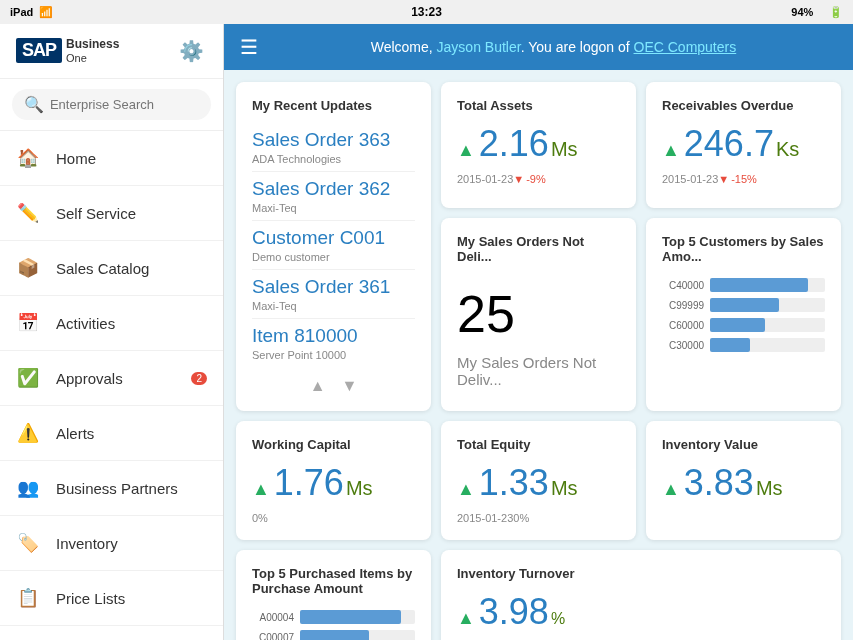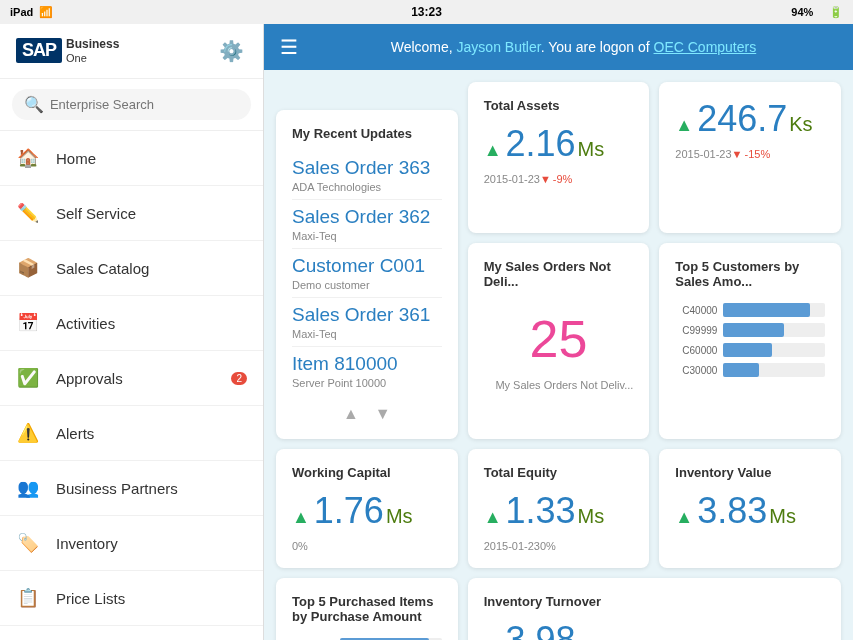--- a/index.html
+++ b/index.html
@@ -19,21 +19,21 @@
     }
     .status-left { display: flex; align-items: center; gap: 6px; }
     .status-center { position: absolute; left: 50%; transform: translateX(-50%); font-size: 12px; font-weight: 600; }
     .status-right { display: flex; align-items: flex-start; gap: 16px; font-size: 11px; }
 
     
     .app-container { display: flex; flex: 1; overflow: hidden; }
 
     
     .sidebar {
-      width: 264px;
+      width: 224px;
       background: #ffffff;
       border-right: 1px solid #ddd;
       display: flex;
       flex-direction: column;
       flex-shrink: 0;
       overflow-y: auto;
     }
     .sidebar-header {
       padding: 12px 16px;
       border-bottom: 1px solid #eee;
@@ -177,25 +177,24 @@
       align-items: center;
       margin-top: 8px;
       font-size: 11px;
       color: #888;
     }
     .metric-change { display: flex; align-items: center; gap: 2px; }
     .change-down { color: #e74c3c; }
     .big-number {
       font-size: 52px;
       font-weight: 300;
-      color: #ec4899;
-      text-align: center;
+      color: #000000;
       padding: 10px 0;
     }
-    .big-number-label { font-size: 11px; color: #888; text-align: right; }
+    .big-number-label { font-size: 15px; color: #888; text-align: left; }
 
     
     .bar-chart { padding: 4px 0; }
     .bar-row {
       display: flex;
       align-items: center;
       margin-bottom: 6px;
       gap: 6px;
     }
     .bar-label { font-size: 10px; color: #666; width: 42px; text-align: right; flex-shrink: 0; }
@@ -295,21 +294,21 @@
 
     <div class="top-bar">
       <span class="hamburger">☰</span>
       <div class="welcome-text">
         <span>Welcome, </span><span class="name">Jayson Butler</span><span>. You are logon of </span><span class="company">OEC Computers</span>
       </div>
     </div>
 
     <div class="dashboard">
 
-      <div class="card recent-updates" style="grid-row: span 2; margin-top: 28px;">
+      <div class="card recent-updates" style="grid-row: span 2;">
         <div class="card-title">My Recent Updates</div>
         <div id="recent-items">
       <div class="update-item">
         <div class="update-link">Sales Order 363</div>
         <div class="update-sub">ADA Technologies</div>
       </div>
 
       <div class="update-item">
         <div class="update-link">Sales Order 362</div>
         <div class="update-sub">Maxi-Teq</div>
@@ -346,20 +345,21 @@
         <div class="metric-footer">
           <span>2015-01-23</span>
           <span class="metric-change change-down">
             <span>▼</span>
             <span>-9%</span>
           </span>
         </div>
       </div>
 
       <div class="card">
+        <div class="card-title">Receivables Overdue</div>
         <div class="metric-value">
           <span class="arrow-up">▲</span>
           <span>246.7</span>
             <span class="metric-suffix">Ks</span>
         </div>
         <div class="metric-footer">
           <span>2015-01-23</span>
           <span class="metric-change change-down">
             <span>▼</span>
             <span>-15%</span>

